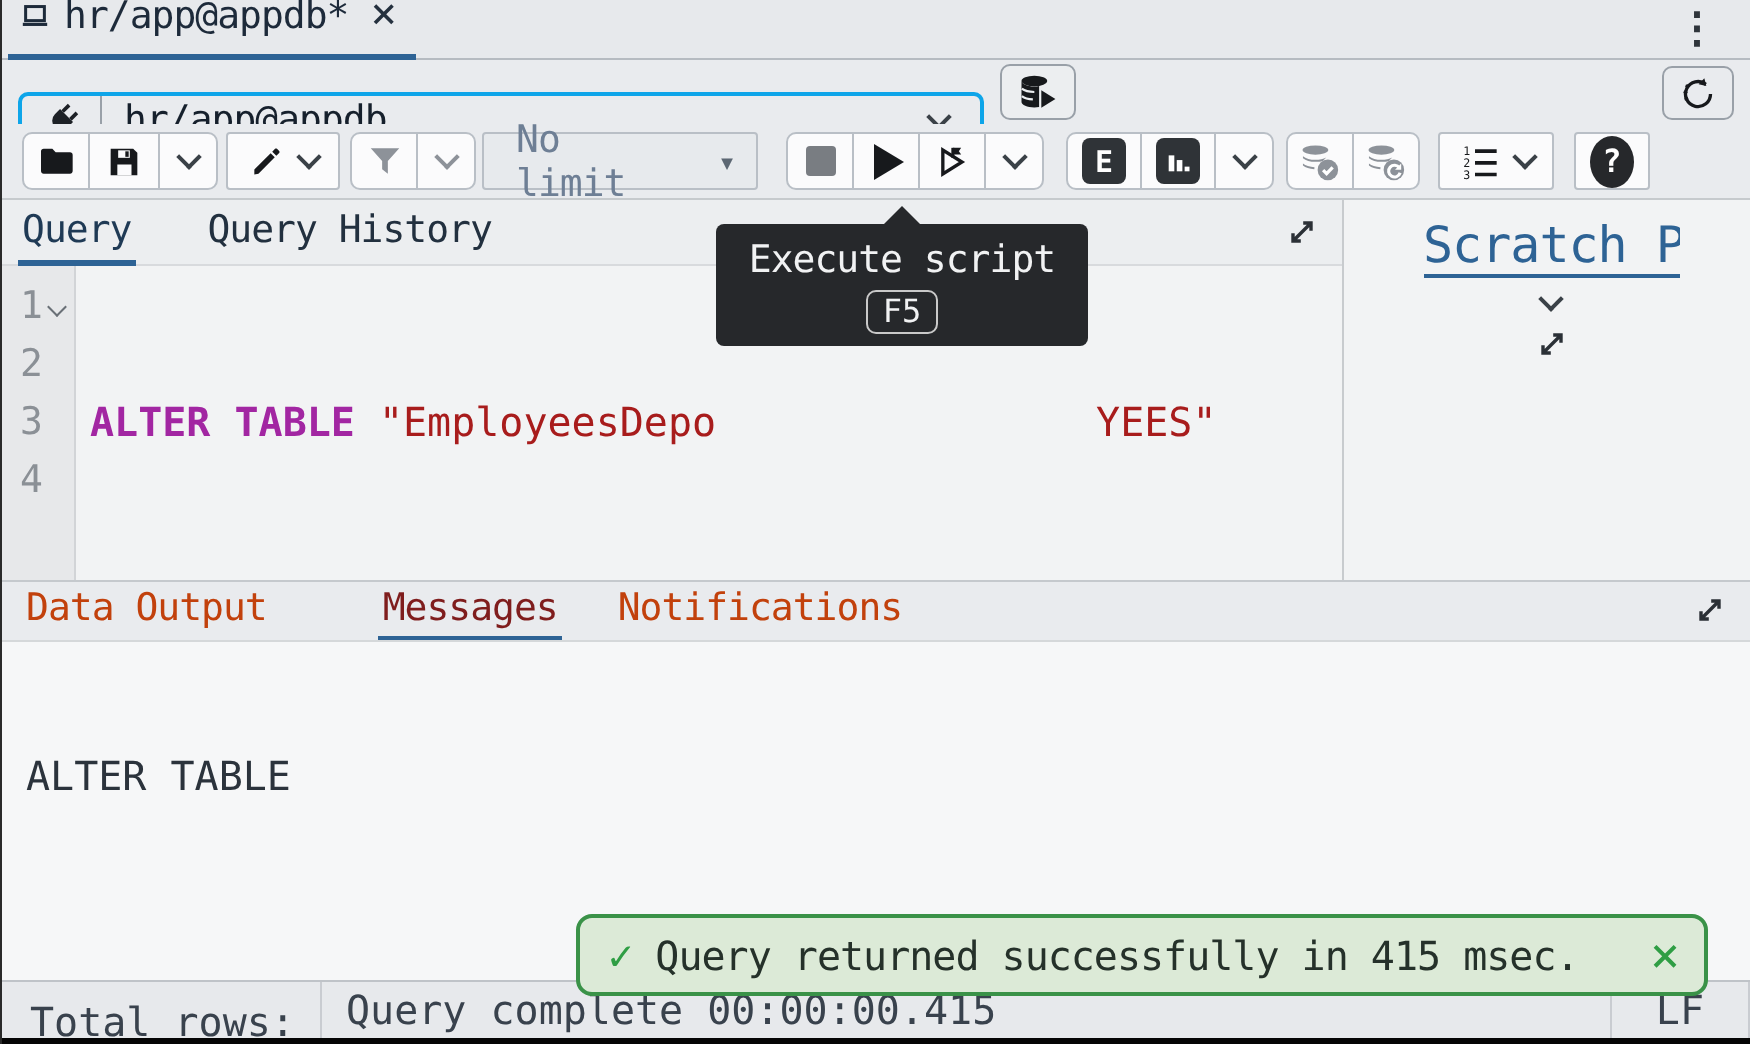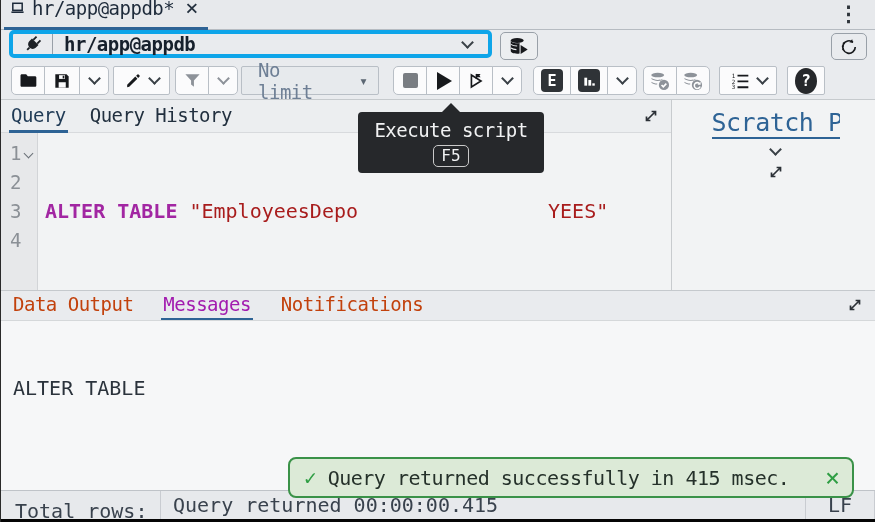--- a/index.html
+++ b/index.html
@@ -8,22 +8,22 @@
           font-family:"DejaVu Sans Mono",monospace;border-left:1px solid #2a2a2a;}
   
   .tabbar{position:absolute;top:0;left:0;right:0;height:30px;background:#e7e9ec;border-bottom:1px solid #b6bbc1;}
   .doc-tab{position:absolute;left:3px;top:0;height:30px;display:flex;align-items:center;gap:7px;
            padding:0 10px 12px 6px;border-bottom:3px solid #2e6395;cursor:pointer;}
   .doc-tab-title{font-size:19px;color:#1d2a3a;letter-spacing:-0.5px;}
   .doc-tab-close{font-size:22px;color:#25313f;line-height:22px;margin-left:4px;cursor:pointer;}
   .kebab{position:absolute;right:16px;top:2px;font-size:21px;color:#2f353b;font-weight:bold;cursor:pointer;}
   
   .connrow{position:absolute;top:30px;left:0;right:0;height:32px;background:#e9ebee;}
-  .conn-select{position:absolute;left:8px;top:0;width:483px;height:28px;border:4px solid #0ea5e9;
-               border-radius:5px;display:flex;align-items:center;background:#e9ebee;cursor:pointer;font-weight:bold;}
+  .conn-select{position:absolute;left:8px;top:16px;width:483px;height:28px;border:2px solid #0ea5e9;
+               border-radius:5px;display:flex;align-items:center;background:#e9ebee;cursor:pointer;}
   .conn-plug{width:40px;height:100%;border-right:1px solid #99a0a8;display:flex;align-items:center;justify-content:center;}
   .conn-text{font-size:19px;color:#16202c;padding-left:11px;flex:1;letter-spacing:-0.5px;}
   .conn-chev{margin-right:16px;}
   .sqbtn{border:1px solid #99a0a8;border-radius:5px;background:#eceef0;display:flex;align-items:center;justify-content:center;cursor:pointer;}
   .conn-dbbtn{position:absolute;left:499px;top:2px;width:38px;height:28px;}
   .reload-btn{position:absolute;right:8px;top:3px;width:36px;height:27px;background:#e9ebee;}
   
   .toolbar{position:absolute;top:62px;left:0;right:0;height:38px;background:#e9ebee;border-bottom:1px solid #c6cacd;}
   .tgroup{position:absolute;top:4px;height:29px;display:flex;}
   .tbtn{height:29px;min-width:30px;background:#fbfbfc;border:1px solid #b9bfc6;display:flex;
@@ -39,21 +39,21 @@
   .nolimit{font-size:19px;color:#6e7f95;letter-spacing:-0.5px;padding:0 6px;}
   .caret{color:#5c6773;font-size:15px;margin-left:10px;}
   .stop-sq{width:15px;height:15px;background:#797d82;border-radius:2px;}
   .play-tri{width:0;height:0;border-left:15px solid #17191c;border-top:9px solid transparent;border-bottom:9px solid transparent;margin-left:3px;}
   .badge{width:23px;height:23px;background:#2f3337;border-radius:4px;color:#fff;font-size:15px;
          font-weight:bold;display:flex;align-items:center;justify-content:center;}
   .help-circle{width:26px;height:26px;border-radius:50%;background:#26282b;color:#fff;font-size:16px;
          font-weight:bold;display:flex;align-items:center;justify-content:center;}
   
   .editor{position:absolute;top:100px;left:0;width:670px;height:190px;background:#f2f3f4;}
-  .editor-tabs{position:relative;height:33px;display:flex;align-items:center;gap:20px;padding-left:8px;
+  .editor-tabs{position:relative;height:33px;display:flex;align-items:center;gap:34px;padding-left:8px;
                background:#eceef0;border-bottom:1px solid #d8dadd;}
   .etab{height:33px;display:flex;align-items:center;font-size:19px;color:#22303f;letter-spacing:-0.5px;
         border-bottom:3px solid transparent;cursor:pointer;padding:0 2px;}
   .etab.active{border-bottom-color:#2e6395;color:#1f3a55;}
   .expand{position:absolute;right:12px;top:8px;cursor:pointer;}
   .gutter{position:absolute;left:0;top:33px;bottom:0;width:37px;background:#e7e8ea;border-right:1px solid #d2d4d7;
           color:#8b9096;font-size:19px;padding-top:6px;}
   .gut-row{position:relative;height:29px;line-height:29px;padding-left:9px;}
   .fold-chev{position:absolute;right:5px;top:11px;width:7px;height:7px;border-right:1.5px solid #6a7077;
              border-bottom:1.5px solid #6a7077;transform:rotate(45deg);}
@@ -68,21 +68,21 @@
   
   .scratch{position:absolute;top:100px;left:670px;right:0;height:190px;background:#f2f3f4;border-left:1px solid #c8cbce;}
   .scratch-head{display:flex;align-items:center;padding:8px 8px 0 12px;font-size:25px;gap:10px;flex-direction:column;}
   .scratch-label{color:#2e6395;border-bottom:2px solid #2e6395;letter-spacing:-0.5px;white-space:nowrap;
                  overflow:hidden;max-width:128px;cursor:pointer;}
   
   .bottom-tabs{position:absolute;top:290px;left:0;right:0;height:30px;background:#e9ebee;border-top:1px solid #c5c9cd;
                display:flex;align-items:center;gap:26px;padding-left:10px;font-size:19px;}
   .btab{height:30px;display:flex;align-items:center;color:#c2410c;letter-spacing:-0.5px;
         border-bottom:3px solid transparent;cursor:pointer;padding:0 2px;}
-  .btab.active{border-bottom-color:#2e6395;color:#a21caf;}
+  .btab.active{border-bottom-color:#2e6395;color:#7f1d1d;margin-left:28px;}
   .bexpand{position:absolute;right:12px;top:6px;cursor:pointer;}
   .bottom-content{position:absolute;top:320px;left:0;right:0;height:170px;background:#f6f7f8;
                   border-top:1px solid #d5d8da;font-size:20px;line-height:25px;color:#2b333c;
                   padding:5px 0 0 12px;white-space:pre;}
   .blank-line{height:25px;}
   
   .toast{position:absolute;left:287px;top:457px;width:566px;height:41px;background:#dcead7;
          border:2px solid #3a9248;border-radius:8px;display:flex;align-items:center;
          padding:0 12px 0 14px;gap:11px;z-index:30;font-size:20px;color:#25312a;}
   .toast-check{color:#2f9e44;font-weight:bold;font-size:21px;}
@@ -377,20 +377,20 @@
 
   <div class="toast">
     <span class="toast-check">✓</span>
     <span class="toast-msg">Query returned successfully in 415 msec.</span>
     <span class="toast-close">×</span>
   </div>
 
   <div class="statusbar">
     <span class="sb-total">Total rows:</span>
     <span class="sb-div"></span>
-    <span class="sb-complete">Query returned 00:00:00.415</span>
+    <span class="sb-complete">Query complete 00:00:00.415</span>
     <span class="sb-div"></span>
     <span class="sb-eol">LF</span>
     <span class="sb-div"></span>
   </div>
 
   <div class="bottom-black"></div>
 </div>
 
 </body></html>

